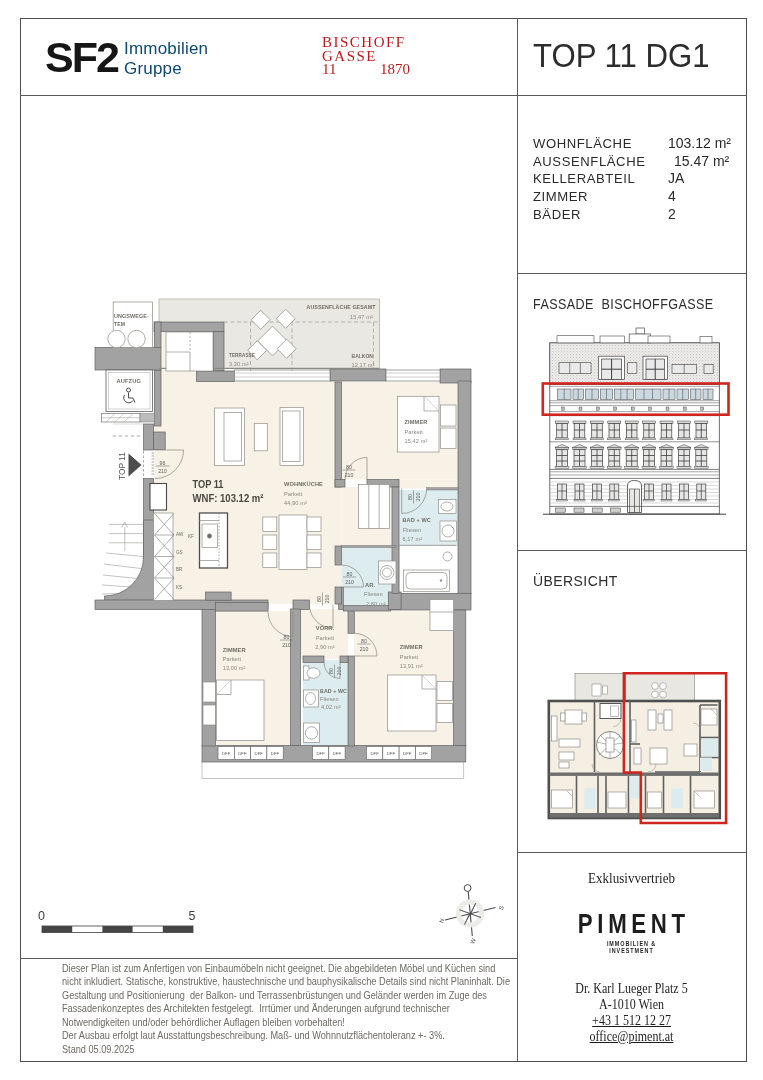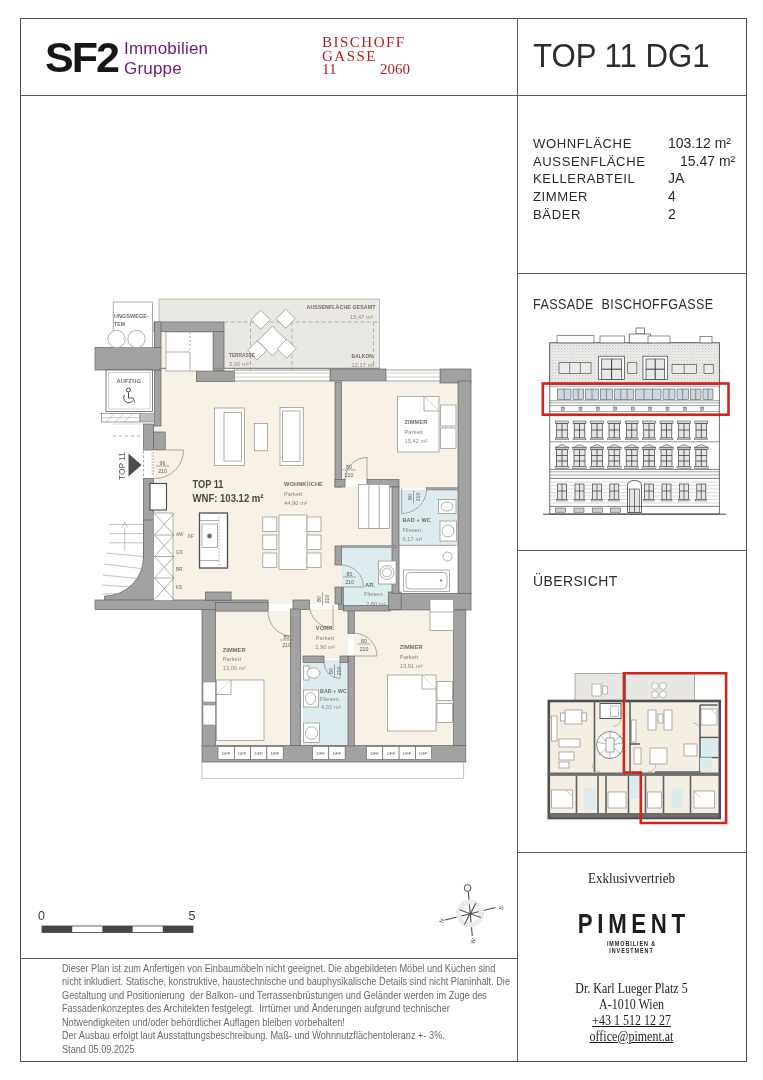--- a/index.html
+++ b/index.html
@@ -21,30 +21,30 @@
 <div class="ln" style="left:517px;top:273px;width:229px;height:1px;"></div>
 
 <div class="ln" style="left:517px;top:550px;width:229px;height:1px;"></div>
 
 <div class="ln" style="left:517px;top:852px;width:229px;height:1px;"></div>
 
 <div class="ln" style="left:20px;top:958px;width:498px;height:1px;"></div>
 
 <div class="abs" style="left:45px;top:33px;width:70px;height:46px;font-weight:700;font-size:43px;letter-spacing:-2px;color:#161616;">SF2</div>
 
-<div class="abs" style="left:124px;top:39px;font-size:17px;line-height:19.5px;letter-spacing:0.2px;color:#701a75;">Immobilien<br>Gruppe</div>
-
-<div class="abs" style="left:322px;top:36px;width:88px;font-family:'Liberation Serif',serif;font-size:15px;line-height:13.7px;color:#b91c1c;letter-spacing:1.5px;">BISCHOFF<br>GASSE<br><span style="letter-spacing:0px;text-align:right;">11</span><span style="float:right;letter-spacing:0px;">2060</span></div>
+<div class="abs" style="left:124px;top:39px;font-size:17px;line-height:19.5px;letter-spacing:0.2px;color:#0c4a6e;">Immobilien<br>Gruppe</div>
+
+<div class="abs" style="left:322px;top:36px;width:88px;font-family:'Liberation Serif',serif;font-size:15px;line-height:13.7px;color:#b91c1c;letter-spacing:1.5px;">BISCHOFF<br>GASSE<br><span style="letter-spacing:0px;text-align:right;">11</span><span style="float:right;letter-spacing:0px;">1870</span></div>
 
 <div class="abs" style="left:533px;top:37px;font-size:33.5px;color:#2d2d2d;letter-spacing:0px;transform:scaleX(0.93);transform-origin:0 0;">TOP 11 DG1</div>
 
 <div class="abs" style="left:533px;top:135px;font-size:13.5px;line-height:17.7px;color:#2a2a2a;letter-spacing:0.6px;transform:scaleX(0.97);transform-origin:0 0;">
 WOHNFLÄCHE<br>AUSSENFLÄCHE<br>KELLERABTEIL<br>ZIMMER<br>BÄDER</div>
 
-<div class="abs" style="left:668px;top:135px;font-size:14px;line-height:17.7px;color:#2a2a2a;">103.12 m²<br><span style="margin-left:12px;">15.47 m²</span><br>JA<br>4<br>2</div>
+<div class="abs" style="left:668px;top:135px;font-size:14px;line-height:17.7px;color:#2a2a2a;">103.12 m²<br><span style="margin-left:6px;">15.47 m²</span><br>JA<br>4<br>2</div>
 
 <div class="abs" style="left:533px;top:295px;font-size:15.5px;color:#2d2d2d;letter-spacing:0.5px;transform:scaleX(0.81);transform-origin:0 0;">FASSADE&nbsp; BISCHOFFGASSE</div>
 
 <svg class="abs" style="left:517px;top:274px;" width="229" height="276" viewBox="517 274 229 276">
 <defs>
 <pattern id="stucco" width="3" height="3" patternUnits="userSpaceOnUse">
 <rect width="3" height="3" fill="#efeeec"></rect>
           <rect x="0" y="0" width="1.2" height="1.2" fill="#c9c7c2"></rect>
           <rect x="1.6" y="1.6" width="1" height="1" fill="#d6d4cf"></rect>
 </pattern>

